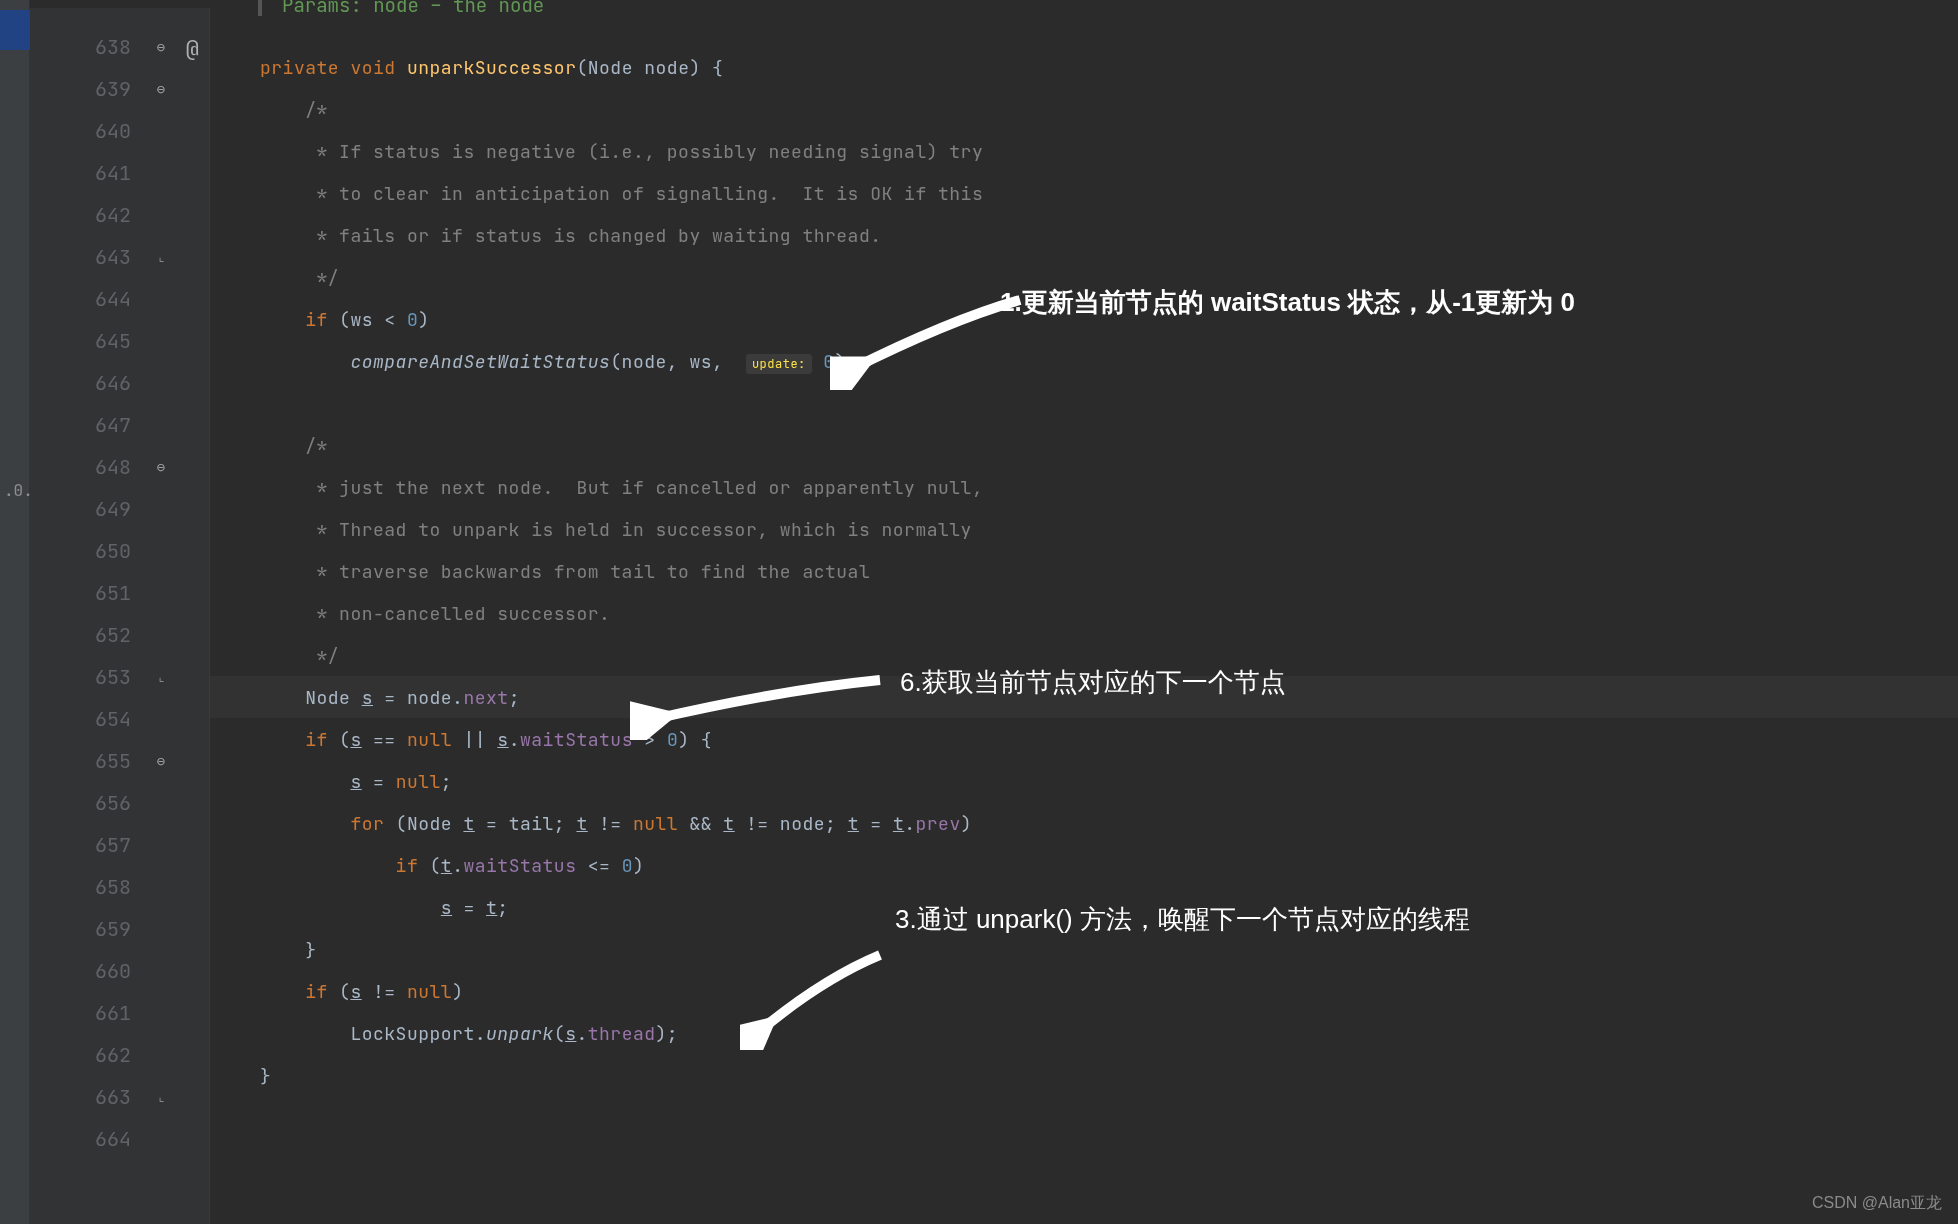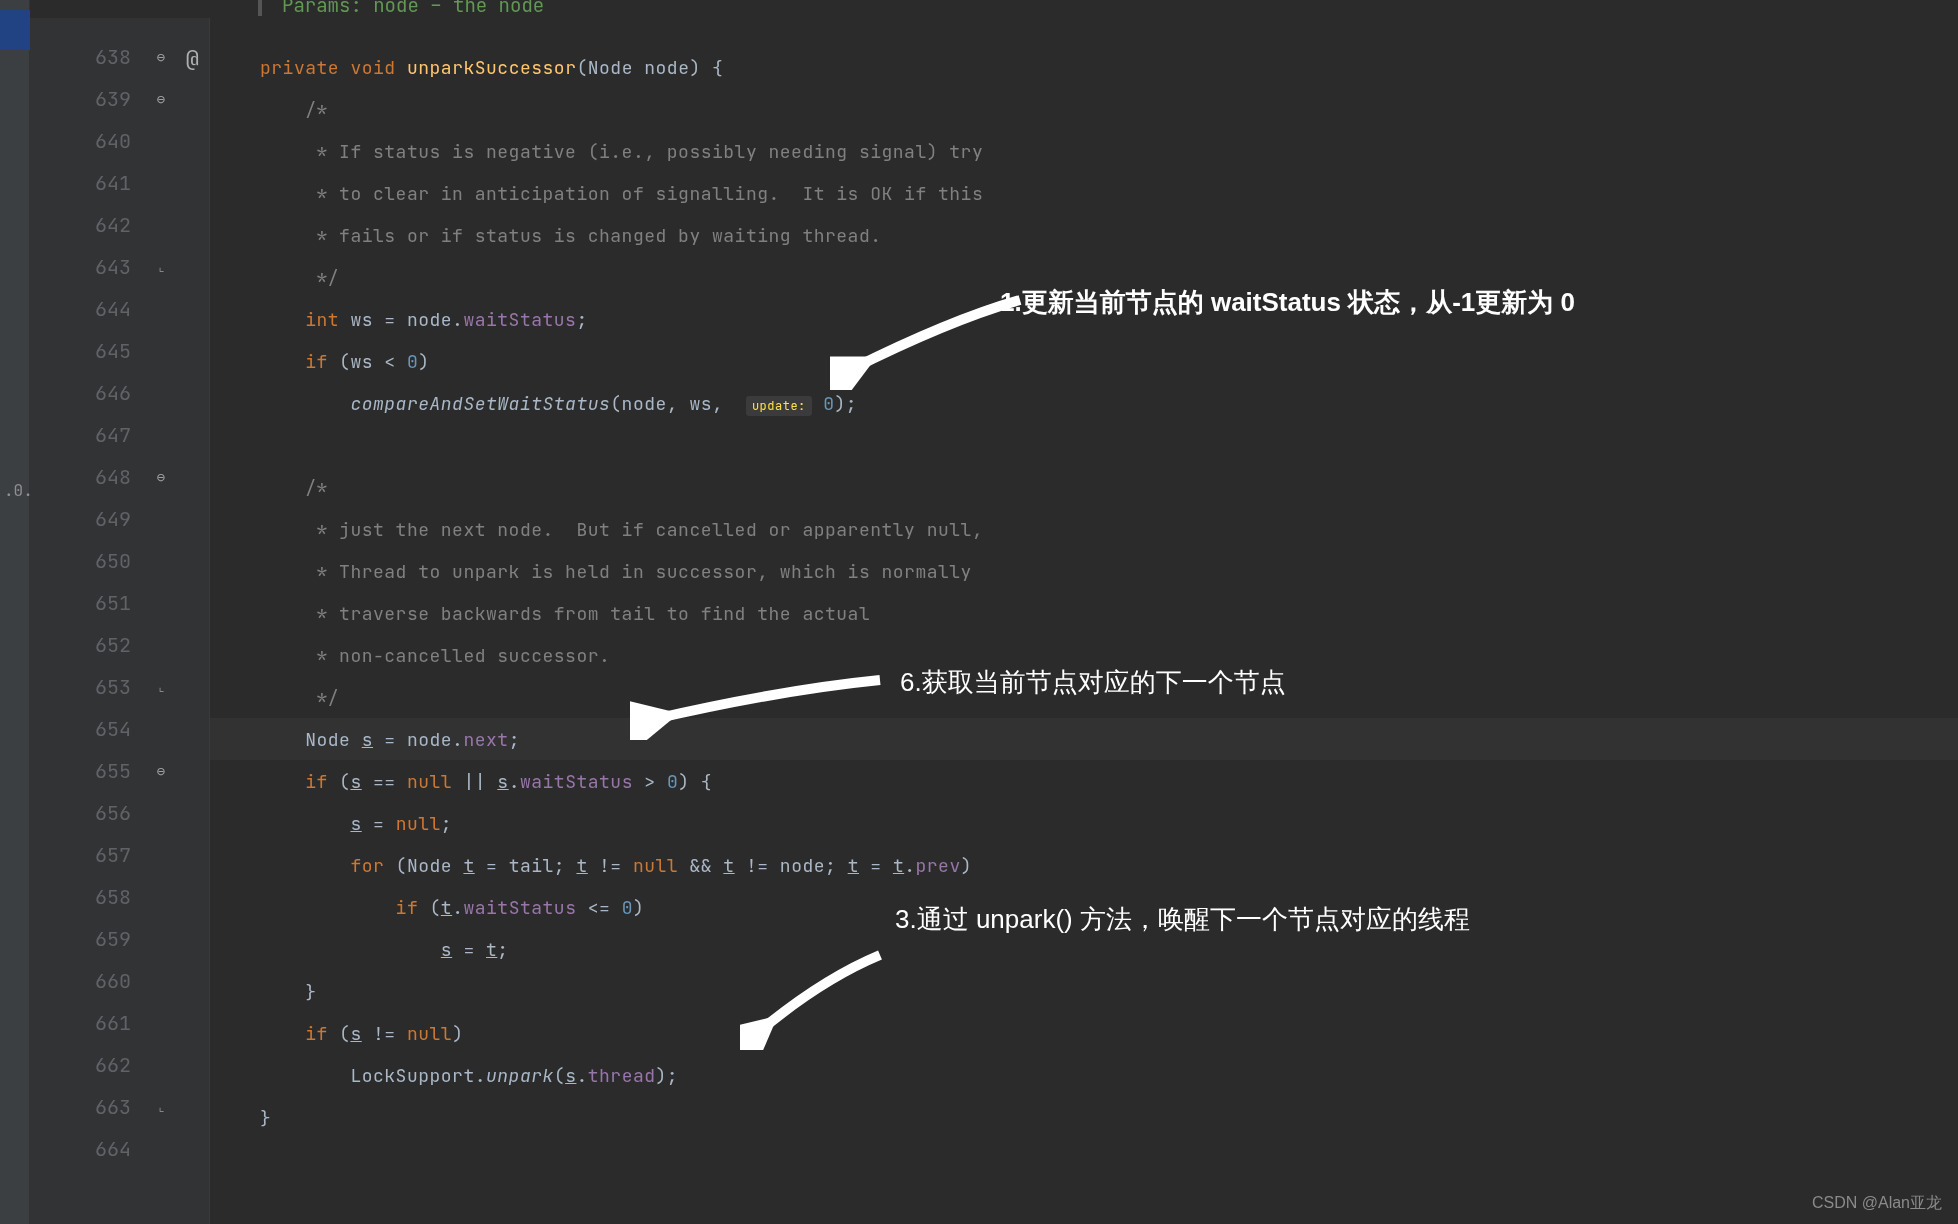--- a/index.html
+++ b/index.html
@@ -27,21 +27,21 @@
     }
     .side-strip .txt {
       position: absolute;
       left: 4px;
       color: #8f8f8f;
       font-size: 16px;
       writing-mode: horizontal-tb;
     }
     .gutter-container {
       position: absolute;
-      left: 30px; top: 18px; bottom: 0;
+      left: 30px; top: 8px; bottom: 0;
       width: 180px;
       background: #313335;
       border-right: 1px solid #3a3a3a;
     }
     .code-area {
       position: absolute;
       left: 210px; right: 0; top: 0; bottom: 0; margin-top: 28px;
     }
     .line-row {
       height: 42px;
@@ -186,23 +186,20 @@
       <div class="line-row">
         <div class="code-line">    <span class="comment"> * to clear in anticipation of signalling.  It is OK if this</span></div>
       </div>
       <div class="line-row">
         <div class="code-line">    <span class="comment"> * fails or if status is changed by waiting thread.</span></div>
       </div>
       <div class="line-row">
         <div class="code-line">    <span class="comment"> */</span></div>
       </div>
       <div class="line-row">
-        <div class="code-line">    <span class="kw">int</span> ws = node.<span class="field">waitStatus</span>;</div>
-      </div>
-      <div class="line-row">
         <div class="code-line">    <span class="kw">if</span> (ws &lt; <span class="num">0</span>)</div>
       </div>
       <div class="line-row">
         <div class="code-line">        <span class="italic">compareAndSetWaitStatus</span>(node, ws,  <span class="param-hint">update:</span> <span class="num">0</span>);</div>
       </div>
       <div class="line-row">
         <div class="code-line"></div>
       </div>
       <div class="line-row">
         <div class="code-line">    <span class="comment">/*</span></div>

